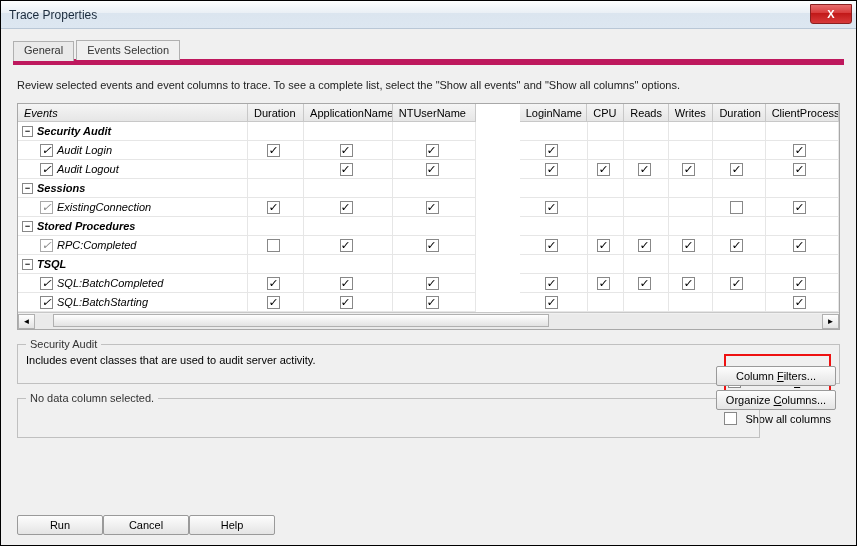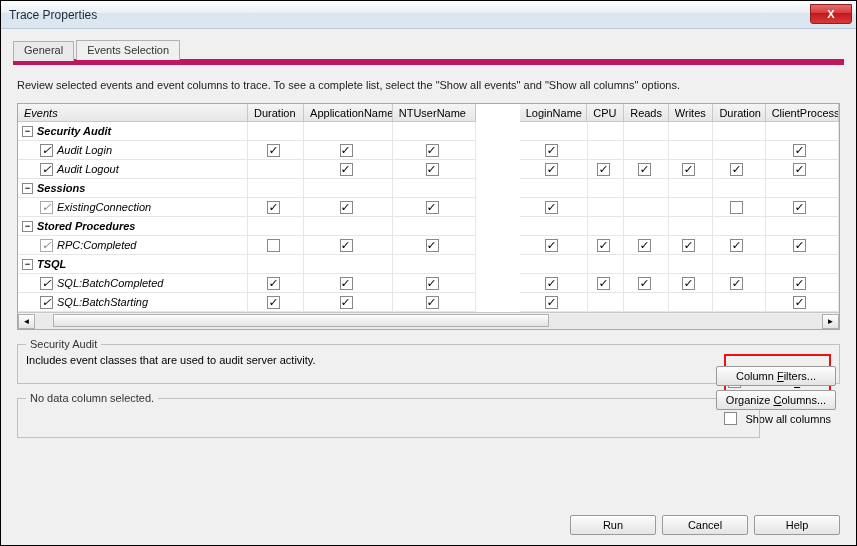--- a/index.html
+++ b/index.html
@@ -125,21 +125,21 @@
   .sarrow { width:17px;height:15px;border:1px solid #b0b0b0;background:linear-gradient(#fefefe,#e3e3e3);display:flex;align-items:center;justify-content:center;font-size:8px;}
   .strack { flex:1;height:15px;background:#eaeaea;position:relative;}
   .sthumb { position:absolute;left:18px;top:0;height:13px;width:63%;border:1px solid #b0b0b0;background:linear-gradient(#fefefe,#e3e3e3);margin:0;}
   fieldset { border:1px solid #c0c0c0; margin: 8px 4px 2px; padding:4px 8px 8px 8px; position:relative;}
   fieldset legend { padding:0 4px; color:#333;}
   .bottom-right-box {
     position:absolute; right:8px; top:4px; display:flex;flex-direction:column;gap:3px;
   }
   .chkline { display:flex;align-items:center;gap:4px; white-space:nowrap;}
   .red-hl { border:2px solid #e11; padding:19px 2px;}
-  .btnrow { display:flex;gap:6px;justify-content:flex-end; margin: 0 4px; }
+  .btnrow { display:flex;gap:0;margin: 0 4px; }
   .btn {
     border:1px solid #9a9a9a;
     background:linear-gradient(#fdfdfd,#e4e4e4);
     padding:3px 0;
     width:120px;
     text-align:center;
     border-radius:2px;
   }
   .btn.small { width:86px; }
   .body-below { position:relative; }

